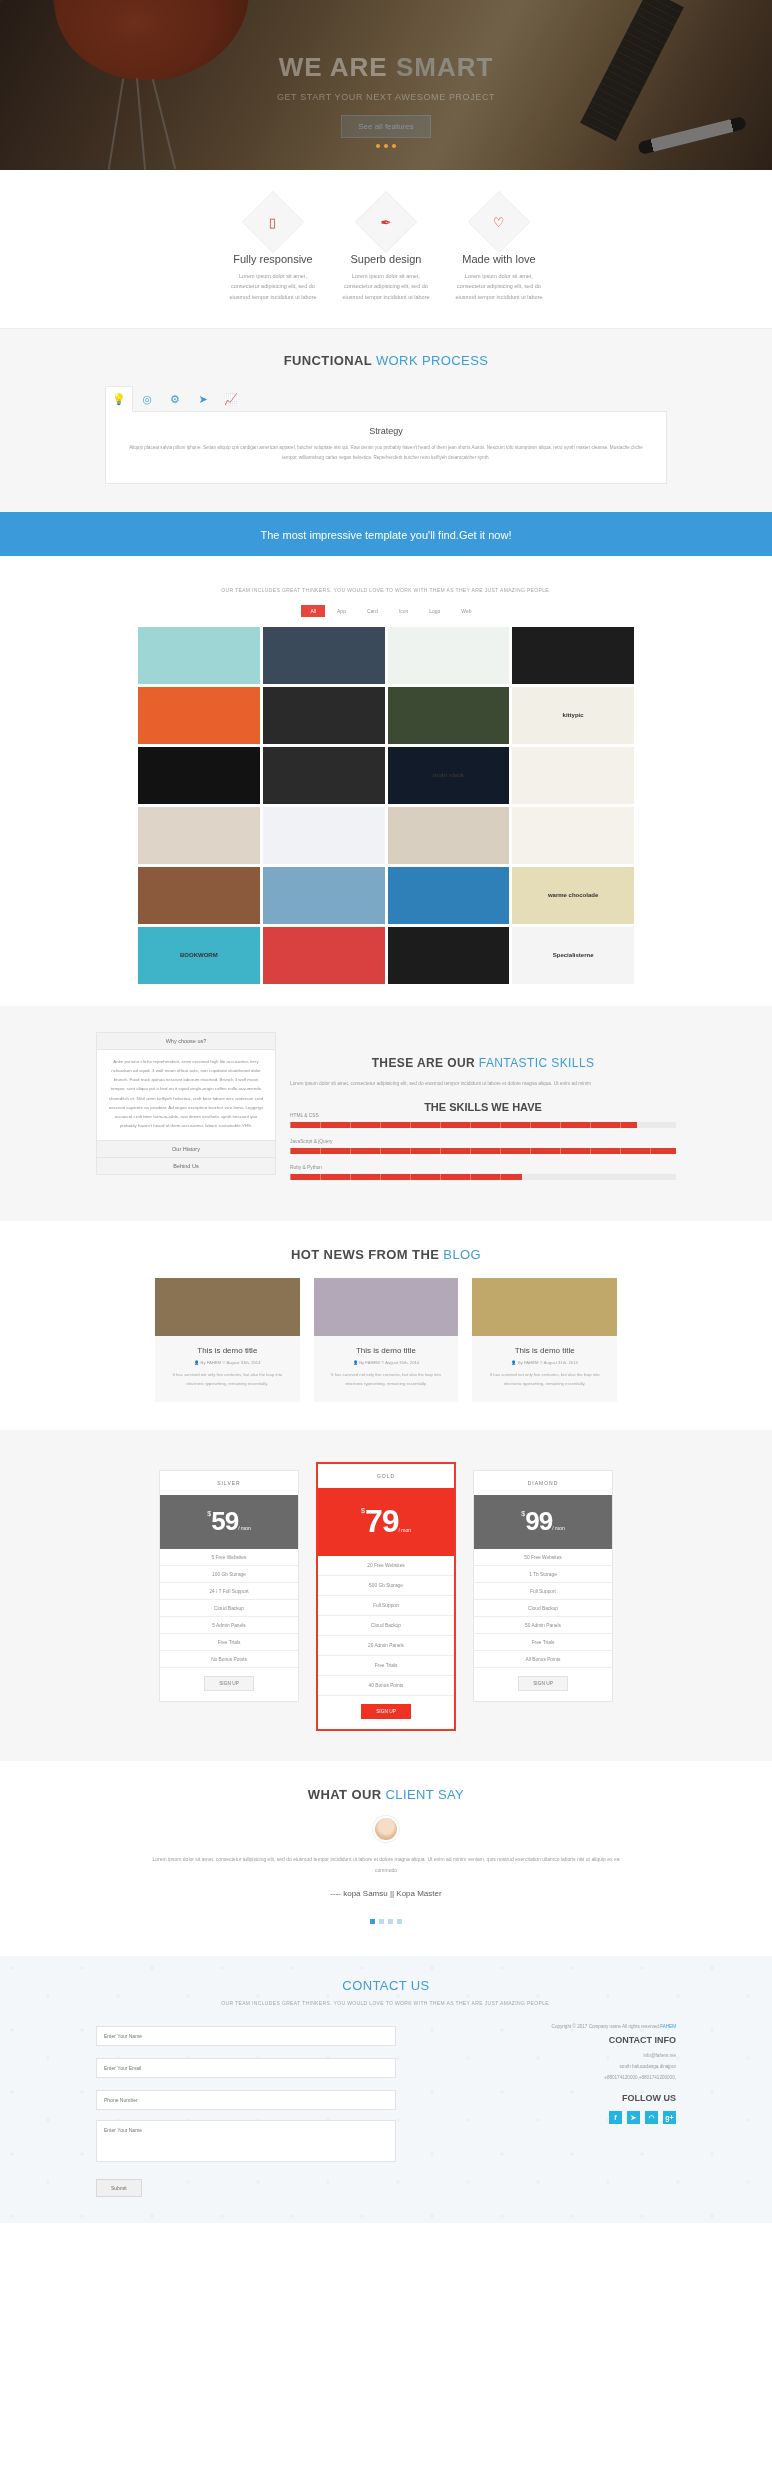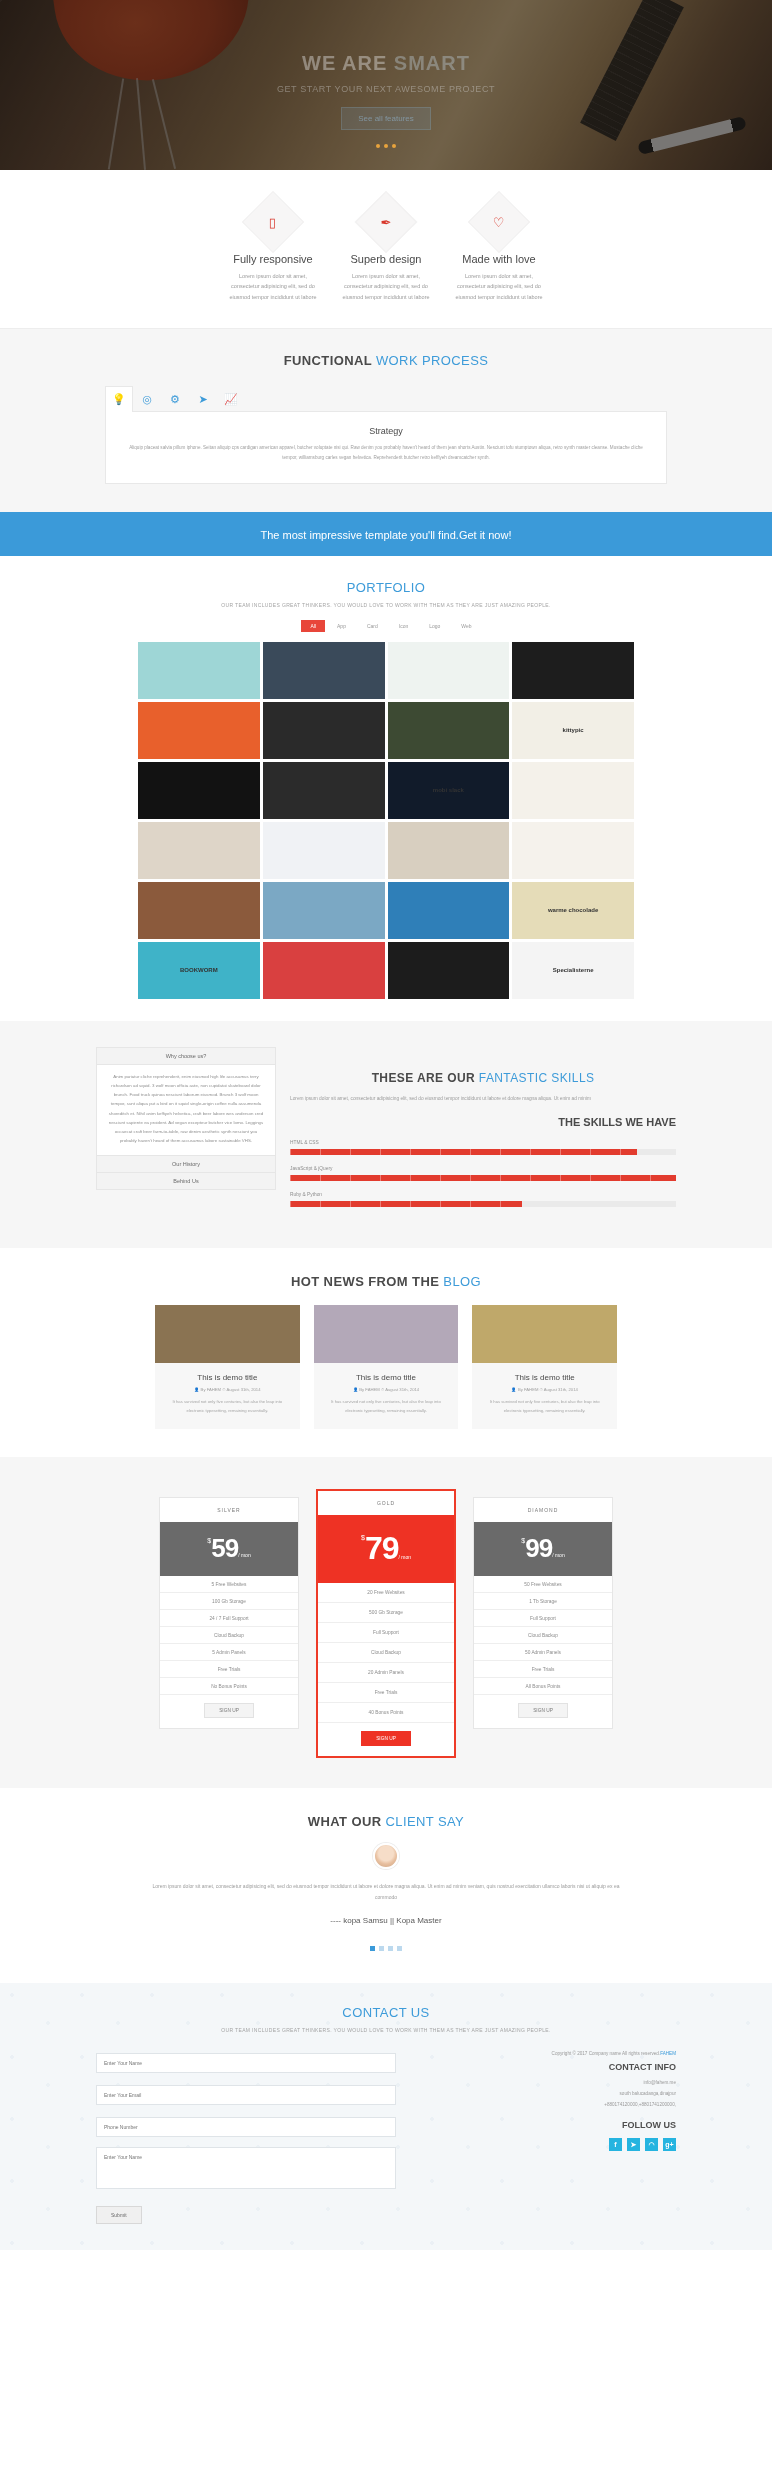--- a/index.html
+++ b/index.html
@@ -43,21 +43,21 @@
     position:absolute; right:25px; bottom:28px; width:110px; height:13px;
     border-radius:7px;
     background:linear-gradient(to right,#1b1b1b 0 14px,#f2f2f2 14px 96px,#1b1b1b 96px 110px);
     transform:rotate(-14deg);
   }
   .hero-inner {
     position:relative; z-index:5; text-align:center;
     padding-top:52px;
   }
   .hero-title {
-    font-size:20px; font-weight:bold; letter-spacing:1px;
+    font-size:26px; font-weight:bold; letter-spacing:1px;
     color:rgba(230,230,230,.42);
   }
   .hero-title .lt { color:rgba(190,205,215,.40); }
   .hero-sub {
     margin-top:9px; font-size:9px; letter-spacing:.6px;
     color:rgba(215,215,215,.42);
   }
   .hero-btn {
     display:inline-block; margin-top:13px;
     padding:6px 16px; font-size:8px;
@@ -134,21 +134,21 @@
     background:#fff; border:1px solid #e6e6e6; border-top:none;
     padding:7px 11px 9px; font-size:4.4px; line-height:2.1; color:#909090; text-align:center;
   }
   .acc-item {
     background:#f3f3f3; border:1px solid #e6e6e6; border-top:none; text-align:center;
     font-size:5.5px; color:#6a6a6a; padding:5px 0; cursor:pointer;
   }
   .skills-right { flex:1; }
   .skills-right .sec-title { text-align:center; font-size:12px;margin-top:24px; }
   .skills-desc { font-size:4.8px; line-height:2; color:#9c9c9c; margin:9px 0 13px; }
-  .skills-sub { text-align:right; font-size:11px; color:#4a4a4a; margin-bottom:12px; }
+  .skills-sub { text-align:center; font-size:11px; color:#4a4a4a; }
   .bar-label { font-size:4.8px; color:#8e8e8e; margin-bottom:4px; }
   .bar-track { height:6px; background:#eaeaea; margin-bottom:11px; position:relative; }
   .bar-fill {
     height:100%; background:#e23b2e;
     background-image:repeating-linear-gradient(to right, rgba(255,255,255,.35) 0 1px, transparent 1px 30px);
   }
 
   
   .blog { background:#fff; padding:26px 0 28px; }
   .blog-row { display:flex; gap:14px; width:462px; margin:16px auto 0; }
@@ -306,21 +306,20 @@
       <p>Aliquip placeat salvia pillum iphone. Seitan aliquip cps cardigan american apparel, butcher voluptate nisi qui. Raw denim you probably haven't heard of them jean shorts Austin. Nesciunt tofu stumptown aliqua, retro synth master cleanse. Mustache cliche tempor, williamsburg carles vegan helvetica. Reprehenderit butcher retro keffiyeh dreamcatcher synth.</p>
     </div>
   </div>
 </section>
 
 <section class="cta">
   <span>The most impressive template you'll find.Get it now!</span>
 </section>
 
 <section class="portfolio">
-  <h2 class="sec-title" style="color:#3d9bd9;font-weight:normal;">PORTFOLIO</h2>
   <p class="sec-sub">OUR TEAM INCLUDES GREAT THINKERS. YOU WOULD LOVE TO WORK WITH THEM AS THEY ARE JUST AMAZING PEOPLE.</p>
   <div class="filters" id="filters">
   <div class="filter active">All</div>
   <div class="filter">App</div>
   <div class="filter">Card</div>
   <div class="filter">Icon</div>
   <div class="filter">Logo</div>
   <div class="filter">Web</div>
     </div>
   <div class="grid" id="grid">

